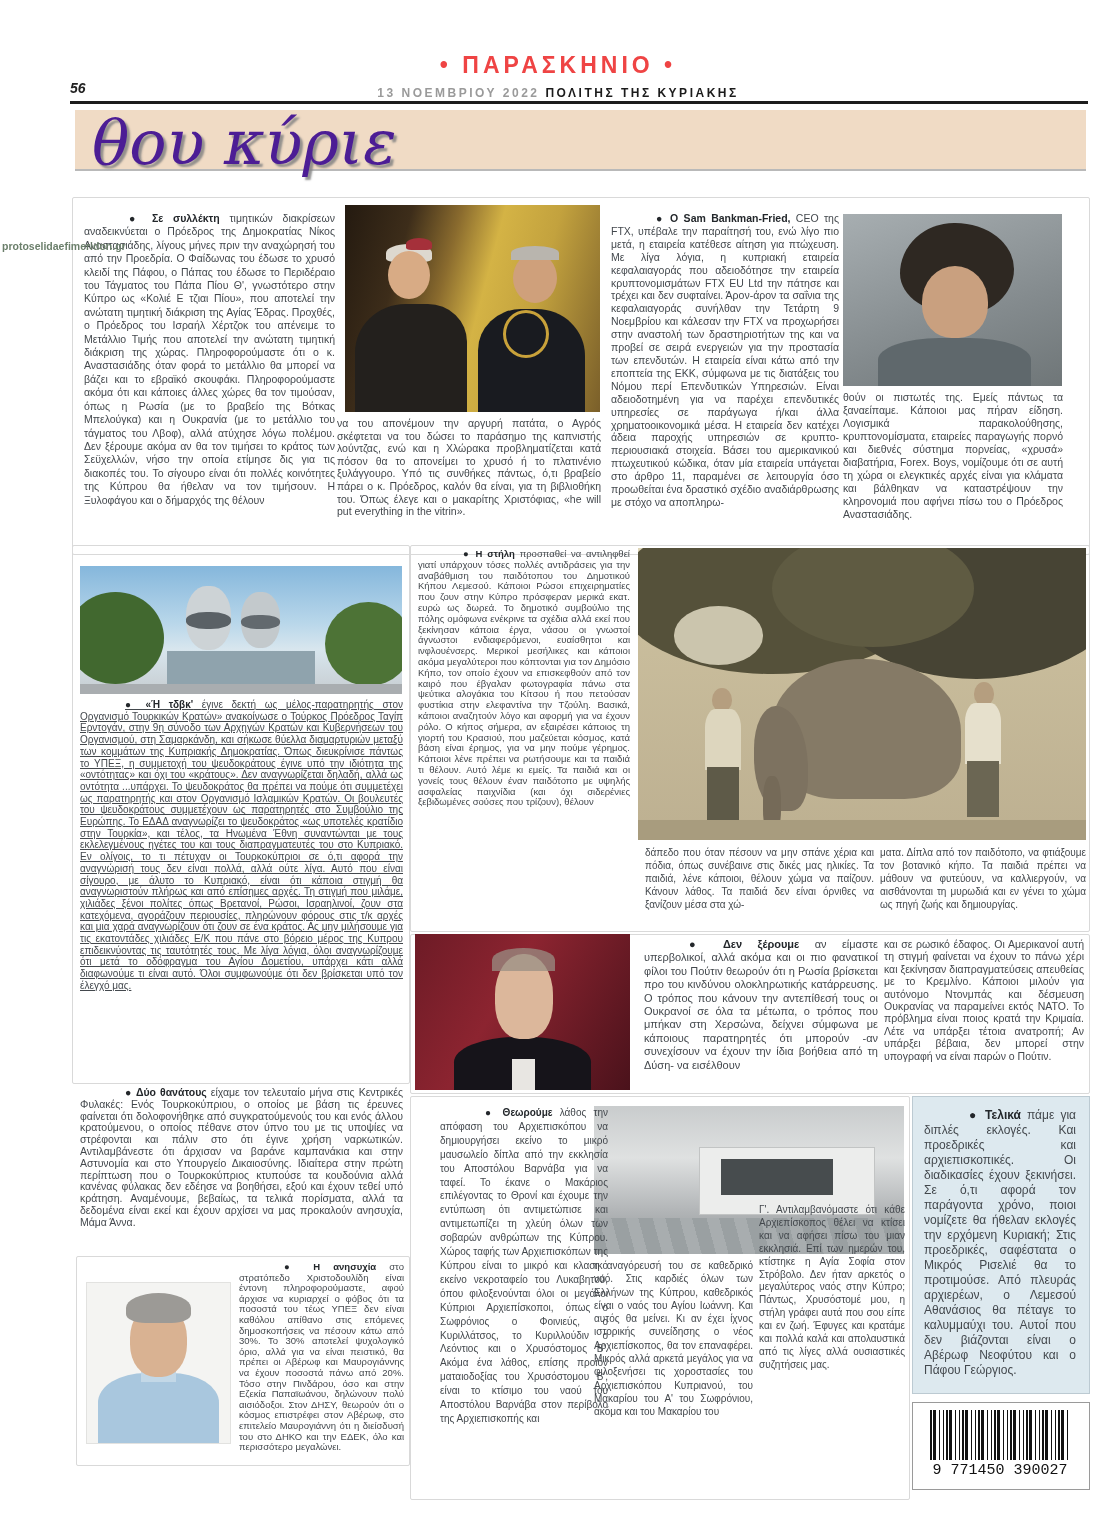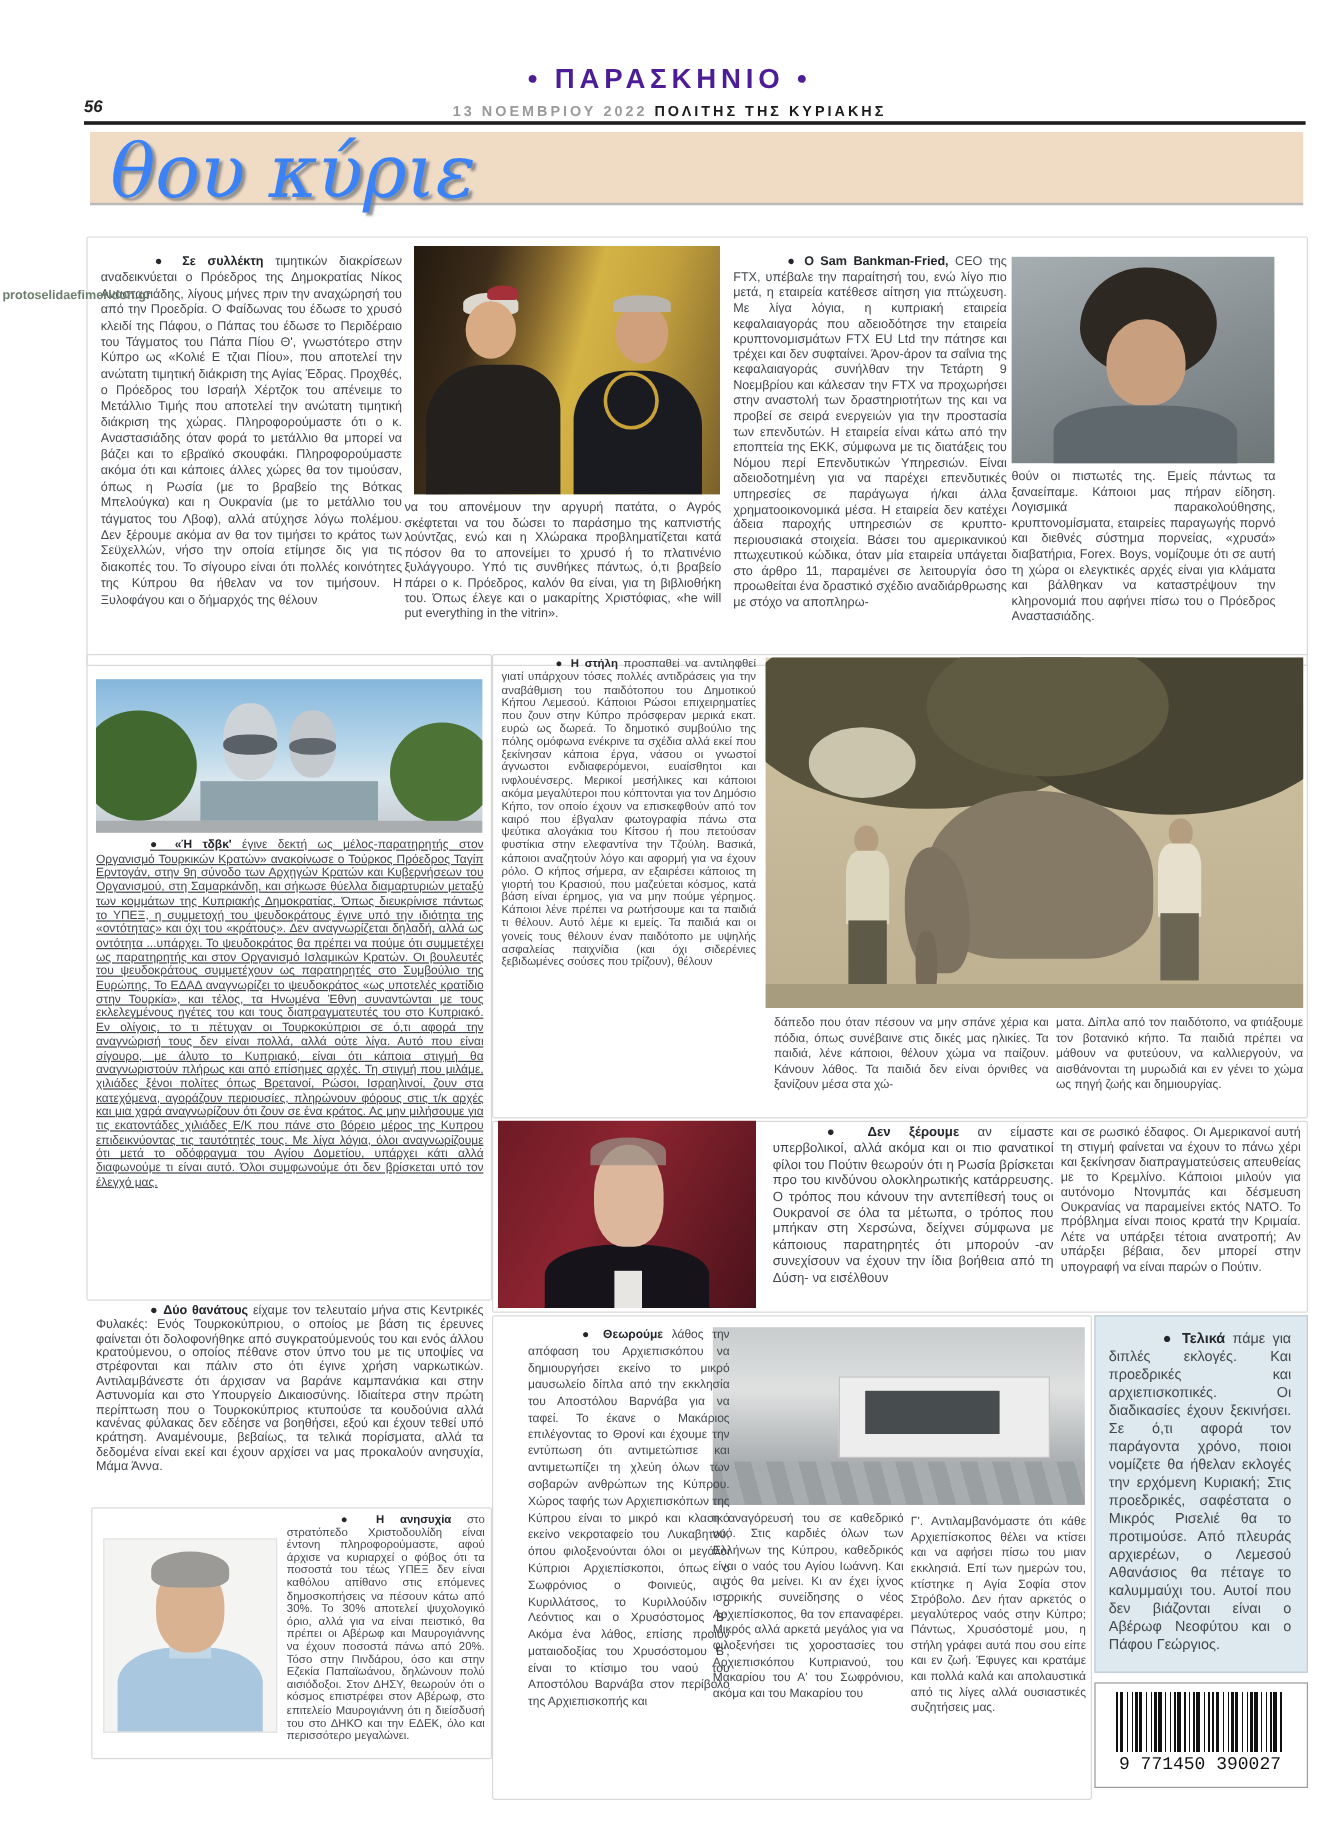--- a/index.html
+++ b/index.html
@@ -5,46 +5,46 @@
   html,body{margin:0;padding:0;}
   body{width:1116px;height:1524px;position:relative;background:#ffffff;
        font-family:"Liberation Sans",sans-serif;color:#43484d;overflow:hidden;}
   .abs{position:absolute;}
   .box{position:absolute;border:1px solid #d9d9d9;border-radius:2px;}
   .col{position:absolute;text-align:justify;overflow:hidden;hyphens:none;color:#43484d;}
   .col b{color:#23272b;margin-left:45px;}
   .photo{position:absolute;overflow:hidden;}
   .ph{position:absolute;}
   #masthead{left:0;right:0;top:52px;text-align:center;font-size:23px;font-weight:bold;
-            color:#4c1d95;letter-spacing:4px;}
+            color:#ef4444;letter-spacing:4px;}
   #dateline{left:0;right:0;top:86px;text-align:center;font-size:12px;letter-spacing:2.5px;}
   #dateline .dt{color:#9a9a9a;font-weight:bold;}
   #dateline .pp{color:#1b1b1b;font-weight:bold;}
   #pagenum{left:70px;top:80px;font-size:14px;font-weight:bold;color:#222;font-style:italic;}
   #toprule{left:70px;top:101px;width:1018px;height:3px;background:#1d1d1d;}
   #banner{left:75px;top:110px;width:1011px;height:59px;background:#f0dbc5;border-bottom:2px solid #b9b9b9;}
   #banner-title{left:92px;top:106px;font-family:"DejaVu Serif",serif;font-style:italic;
-            font-size:62px;color:#3b82f6;text-shadow:3px 3px 2px rgba(130,130,130,.85);z-index:5;}
+            font-size:62px;color:#4c1d95;text-shadow:3px 3px 2px rgba(130,130,130,.85);z-index:5;}
   #watermark{left:2px;top:240px;font-size:10.5px;font-weight:bold;color:#6b7f6b;z-index:9;}
   
   .c-a1 {left:84px; top:212px; width:251px;height:336px;font-size:10.5px;line-height:13.4px;}
   .c-a1c{left:337px;top:417px; width:264px;height:130px;font-size:10.5px;line-height:12.6px;}
   .c-a2 {left:611px;top:212px; width:228px;height:336px;font-size:10.5px;line-height:12.9px;}
   .c-a2c{left:843px;top:391px; width:220px;height:157px;font-size:10.5px;line-height:13px;}
   .c-a3 {left:80px; top:699px; width:323px;height:381px;font-size:10px;  line-height:11.7px;text-decoration:underline;}
   .c-a4 {left:418px;top:549px; width:212px;height:380px;font-size:9.5px; line-height:10.8px;}
   .c-a4a{left:645px;top:846px; width:229px;height:80px; font-size:10px;  line-height:13px;}
   .c-a4b{left:880px;top:846px; width:206px;height:80px; font-size:10px;  line-height:13px;}
   .c-a5a{left:644px;top:938px; width:234px;height:150px;font-size:11px;  line-height:13.4px;}
   .c-a5b{left:884px;top:938px; width:200px;height:150px;font-size:10.5px;line-height:12.4px;}
   .c-a6 {left:80px; top:1087px;width:323px;height:165px;font-size:10.5px;line-height:11.8px;}
   .c-a7 {left:239px;top:1262px;width:165px;height:198px;font-size:9.5px; line-height:10.6px;}
   .c-a8a{left:440px;top:1106px;width:168px;height:388px;font-size:10px;  line-height:13.9px;}
   .c-a8b{left:594px;top:1259px;width:159px;height:234px;font-size:10px;  line-height:13.3px;}
-  .c-a8c{left:759px;top:1263px;width:146px;height:234px;font-size:10px;  line-height:12.9px;}
+  .c-a8c{left:759px;top:1204px;width:146px;height:234px;font-size:10px;  line-height:12.9px;}
   .c-a9 {left:924px;top:1108px;width:152px;height:272px;font-size:12px;  line-height:15px;}
   #telika-bg{left:912px;top:1096px;width:176px;height:296px;background:#dde9ef;border:1px solid #bccad2;}
   #barcode-box{left:912px;top:1402px;width:176px;height:86px;background:#fff;border:1px solid #9a9a9a;}
   #barcode-bars{left:930px;top:1410px;width:140px;height:50px;
      background:repeating-linear-gradient(90deg,#111 0 2px,#fff 2px 3px,#111 3px 6px,#fff 6px 9px,#111 9px 10px,#fff 10px 13px,#111 13px 14px,#fff 14px 16px);}
   #barcode-num{left:912px;top:1462px;width:176px;text-align:center;font-family:Liberation Mono, monospace;
      font-size:15px;color:#111;}
 </style>
 </head>
 <body>

